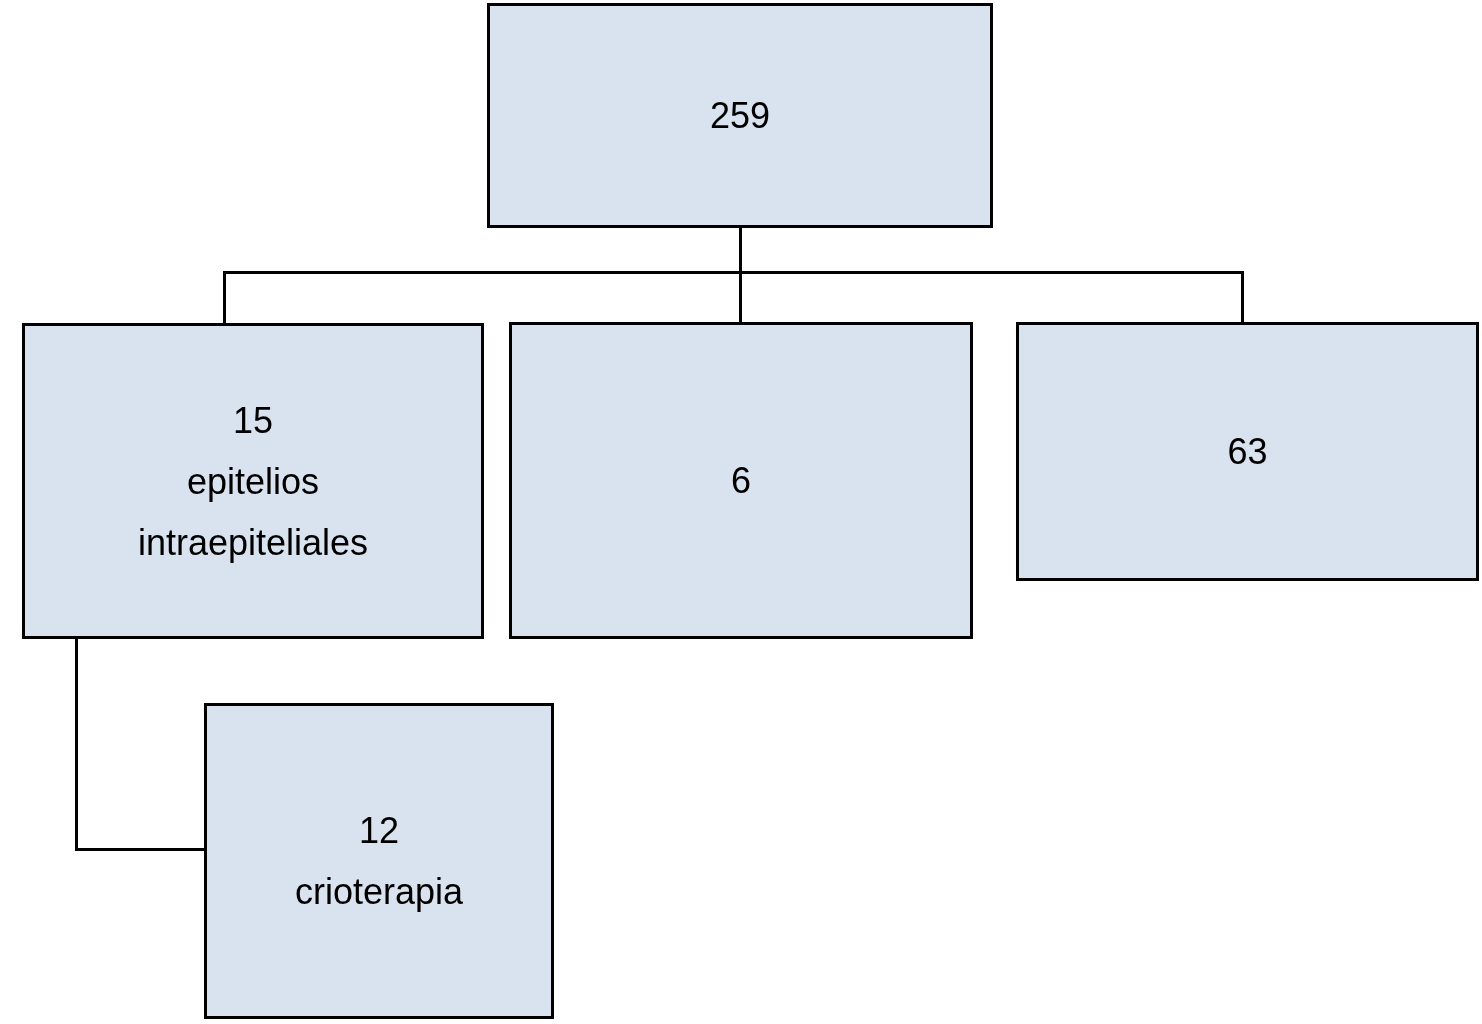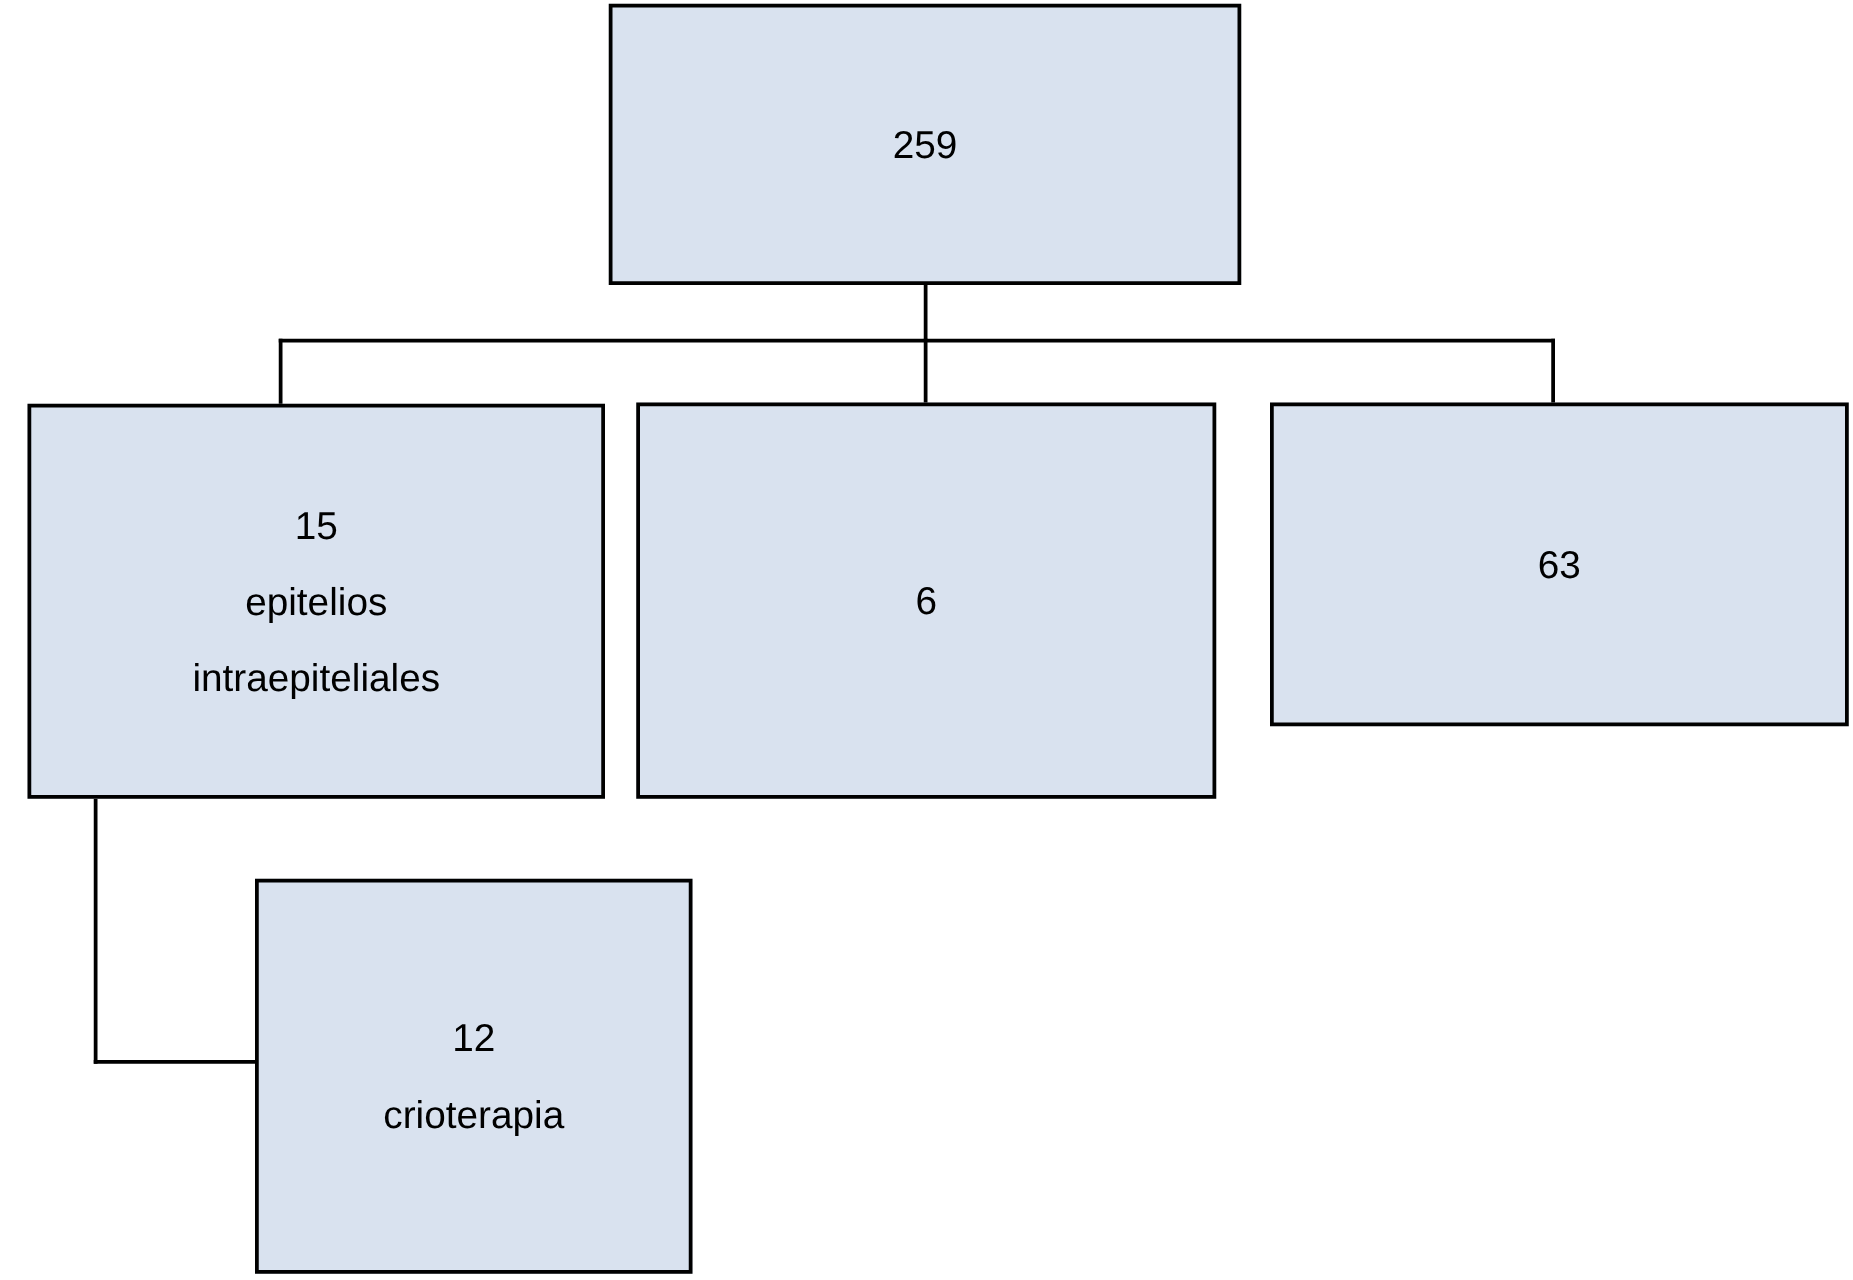--- a/index.html
+++ b/index.html
@@ -24,21 +24,21 @@
   .node {
     position: absolute;
     background: var(--node-fill);
     border: 3px solid var(--node-border);
     display: flex;
     flex-direction: column;
     align-items: center;
     justify-content: center;
     text-align: center;
     color: var(--text);
-    font-size: 31px;
+    font-size: 36px;
     line-height: 61px;
   }
   .node .count { white-space: pre-line; }
   .node .label { white-space: pre-line; }
   .connector {
     position: absolute;
     background: var(--connector);
   }
   
   #node-citologias  { left: 487px;  top: 3px;   width: 506px; height: 225px; }

